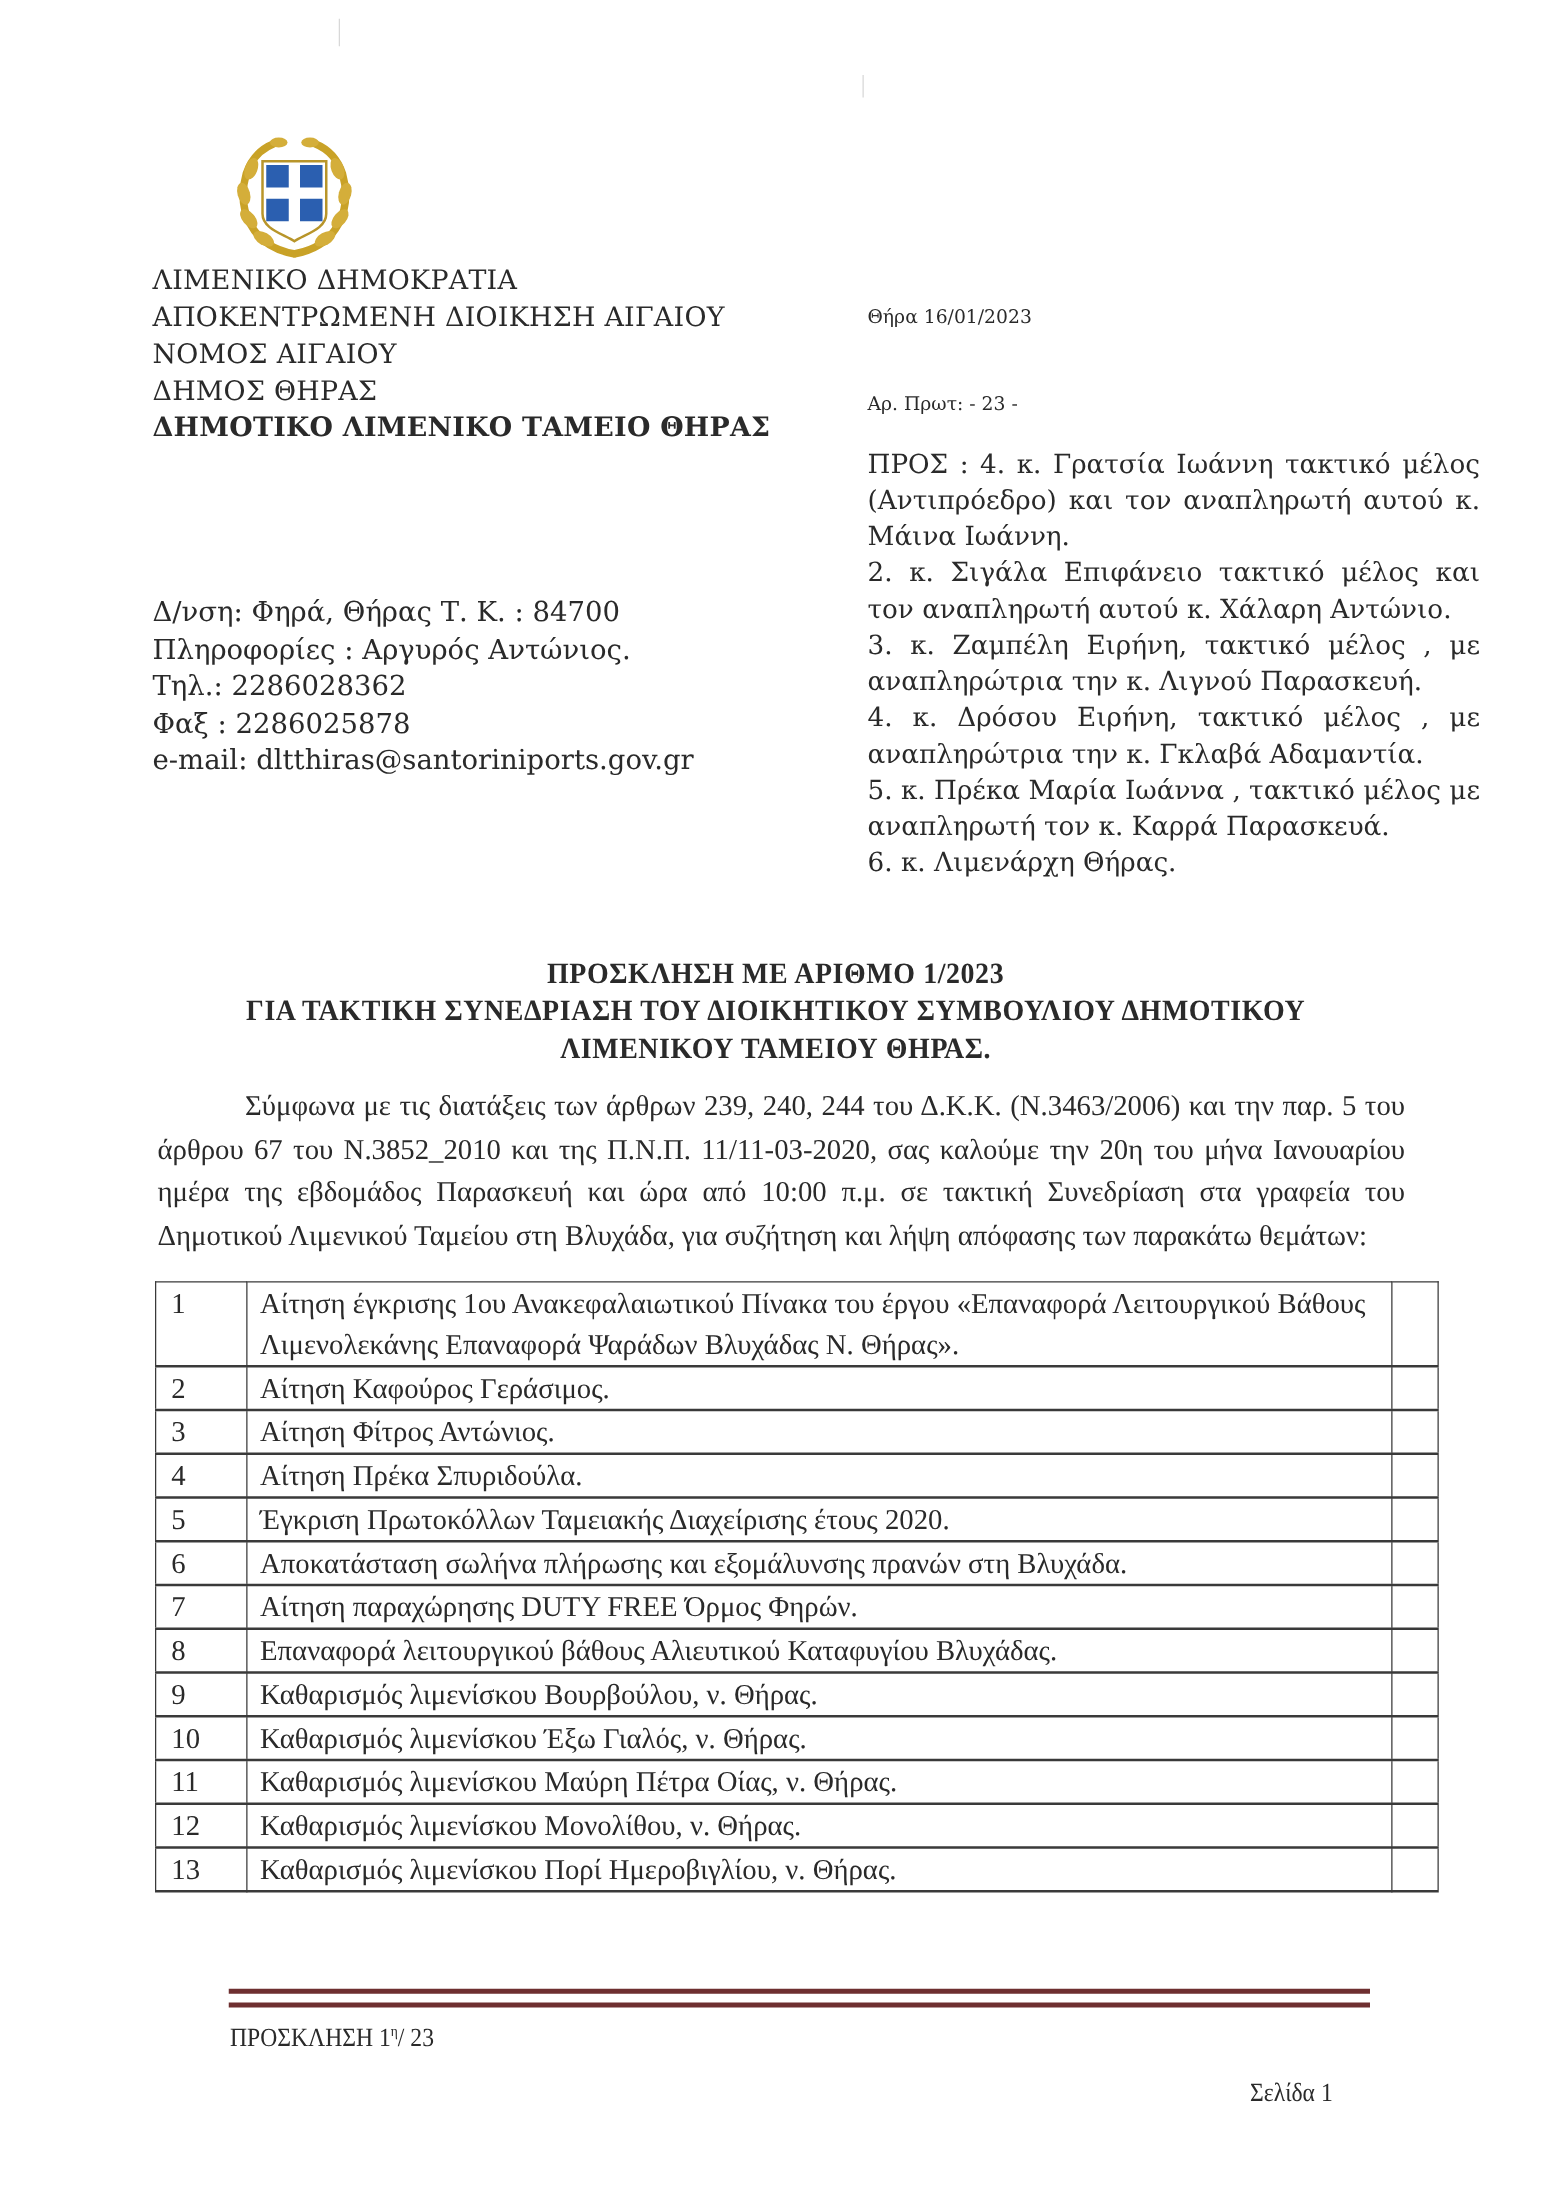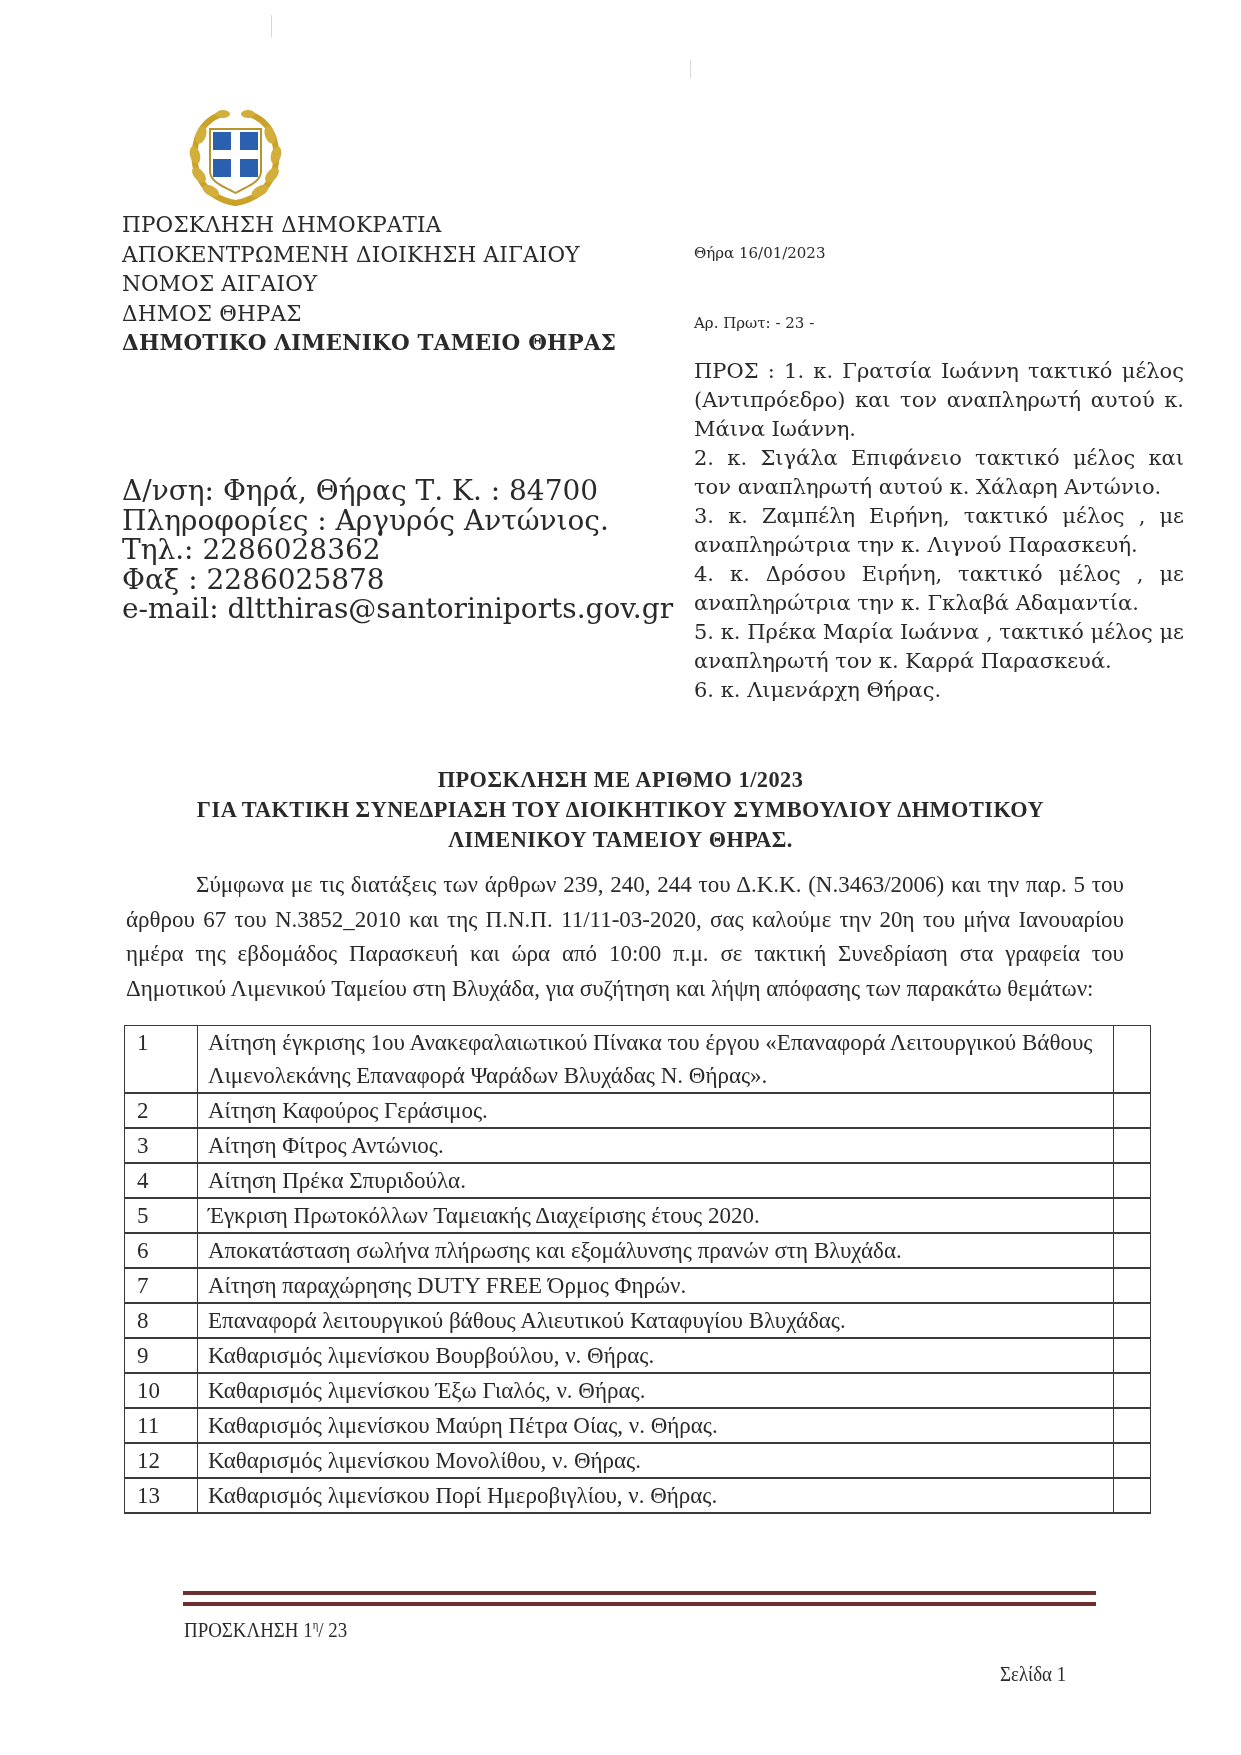--- a/index.html
+++ b/index.html
@@ -8,21 +8,21 @@
     font-family:"DejaVu Serif", "Liberation Serif", serif; color:#2a2a2a;
   }
   .abs { position:absolute; }
   .emblem { left:183px; top:105px; width:105px; height:105px; }
   .hdr-left { left:122px; top:210px; font-size:21.5px; line-height:29.5px; letter-spacing:0.2px; }
   .hdr-left .org-bold { font-weight:bold; }
   .hdr-right { left:694px; top:239px; width:490px; font-size:15px; line-height:29.5px; }
   .hdr-right .line { display:block; }
   .recipients { left:694px; top:357px; width:490px; font-size:21px; line-height:29px; text-align:justify; }
   .recipients .rc { display:block; text-align:justify; }
-  .contact { left:122px; top:476px; font-size:28px; line-height:29.5px; }
+  .contact { left:122px; top:476px; font-size:22px; line-height:29.5px; }
   .contact .cl { display:block; white-space:nowrap; }
   .title { left:100px; top:764px; width:1041px; text-align:center; font-family:"Liberation Serif", serif; font-weight:bold; font-size:23.5px; line-height:30px; letter-spacing:0.5px; transform:scaleX(0.95); }
   .title .tl { display:block; }
   .body-text { left:110px; top:852px; width:1030px; font-family:"Liberation Serif", serif; font-size:23px; line-height:34.5px; text-align:justify; }
   .body-text p { margin:16px; text-indent:70px; text-align:justify; text-align-last:left; }
   table.agenda {
     position:absolute; left:124px; top:1025px; width:1027px; border-collapse:collapse;
     font-family:"Liberation Serif", serif; font-size:23px; line-height:33px;
   }
   table.agenda td { border:1.5px solid #3a3a3a; vertical-align:top; padding:0 10px; }
@@ -63,34 +63,34 @@
     </g>
     <path d="M27 24 H78 V66 C78 78, 62 82, 52.5 88 C43 82, 27 78, 27 66 Z" fill="#ffffff" stroke="#b8952a" stroke-width="2"></path>
     <rect x="30" y="27" width="18" height="18" fill="#2b5fb0"></rect>
     <rect x="57" y="27" width="18" height="18" fill="#2b5fb0"></rect>
     <rect x="30" y="54" width="18" height="18" fill="#2b5fb0"></rect>
     <rect x="57" y="54" width="18" height="18" fill="#2b5fb0"></rect>
   </svg>
 </div>
 
 <div class="abs hdr-left">
-  <div>ΠΡΟΣΚΛΗΣΗ ΔΗΜΟΚΡΑΤΙΑ</div>
+  <div>ΛΙΜΕΝΙΚΟ ΔΗΜΟΚΡΑΤΙΑ</div>
   <div>ΑΠΟΚΕΝΤΡΩΜΕΝΗ ΔΙΟΙΚΗΣΗ ΑΙΓΑΙΟΥ</div>
   <div>ΝΟΜΟΣ ΑΙΓΑΙΟΥ</div>
   <div>ΔΗΜΟΣ ΘΗΡΑΣ</div>
   <div class="org-bold">ΔΗΜΟΤΙΚΟ ΛΙΜΕΝΙΚΟ ΤΑΜΕΙΟ ΘΗΡΑΣ</div>
 </div>
 
 <div class="abs hdr-right">
   <span class="line">Θήρα 16/01/2023</span>
   <span class="line" style="margin-top:40px;">Αρ. Πρωτ: - 23 -</span>
 </div>
 
 <div class="abs recipients">
-  <span class="rc">ΠΡΟΣ : 1. κ. Γρατσία Ιωάννη τακτικό μέλος (Αντιπρόεδρο) και τον αναπληρωτή αυτού κ. Μάινα Ιωάννη.</span>
+  <span class="rc">ΠΡΟΣ : 4. κ. Γρατσία Ιωάννη τακτικό μέλος (Αντιπρόεδρο) και τον αναπληρωτή αυτού κ. Μάινα Ιωάννη.</span>
   <span class="rc">2. κ. Σιγάλα Επιφάνειο τακτικό μέλος και τον αναπληρωτή αυτού κ. Χάλαρη Αντώνιο.</span>
   <span class="rc">3. κ. Ζαμπέλη Ειρήνη, τακτικό μέλος , με αναπληρώτρια την κ. Λιγνού Παρασκευή.</span>
   <span class="rc">4. κ. Δρόσου Ειρήνη, τακτικό μέλος , με αναπληρώτρια την κ. Γκλαβά Αδαμαντία.</span>
   <span class="rc">5. κ. Πρέκα Μαρία Ιωάννα , τακτικό μέλος με αναπληρωτή τον κ. Καρρά Παρασκευά.</span>
   <span class="rc">6. κ. Λιμενάρχη Θήρας.</span>
 </div>
 
 <div class="abs contact">
   <span class="cl">Δ/νση: Φηρά, Θήρας Τ. Κ. : 84700</span>
   <span class="cl">Πληροφορίες : Αργυρός Αντώνιος.</span>

